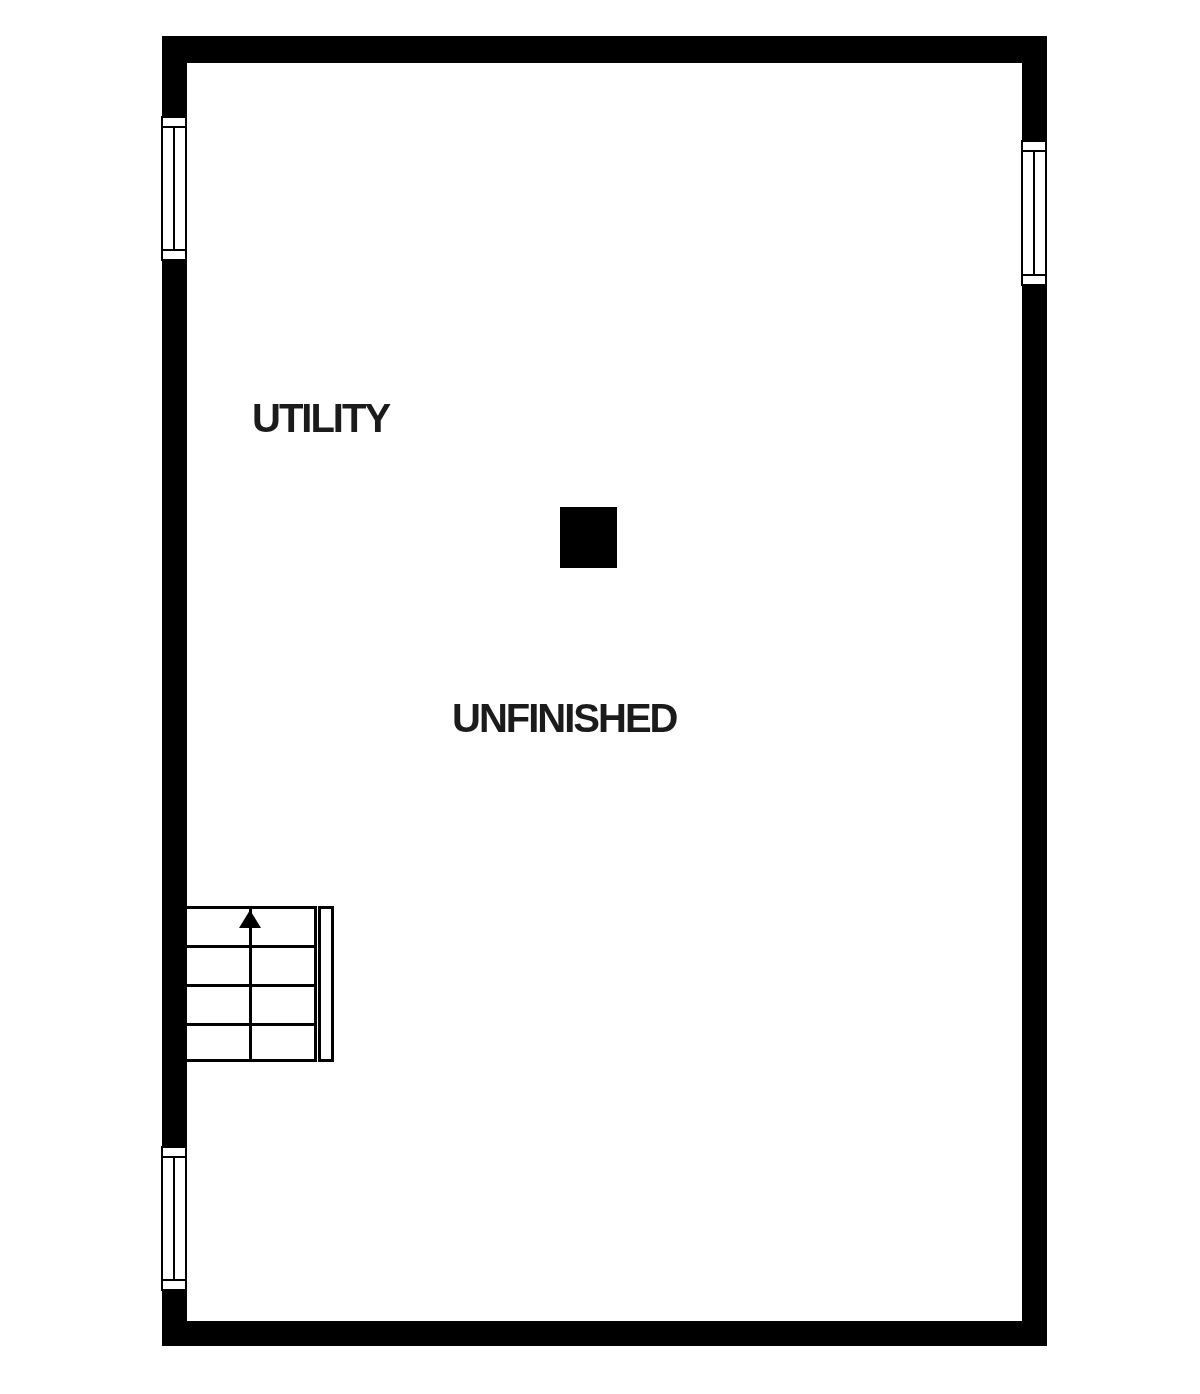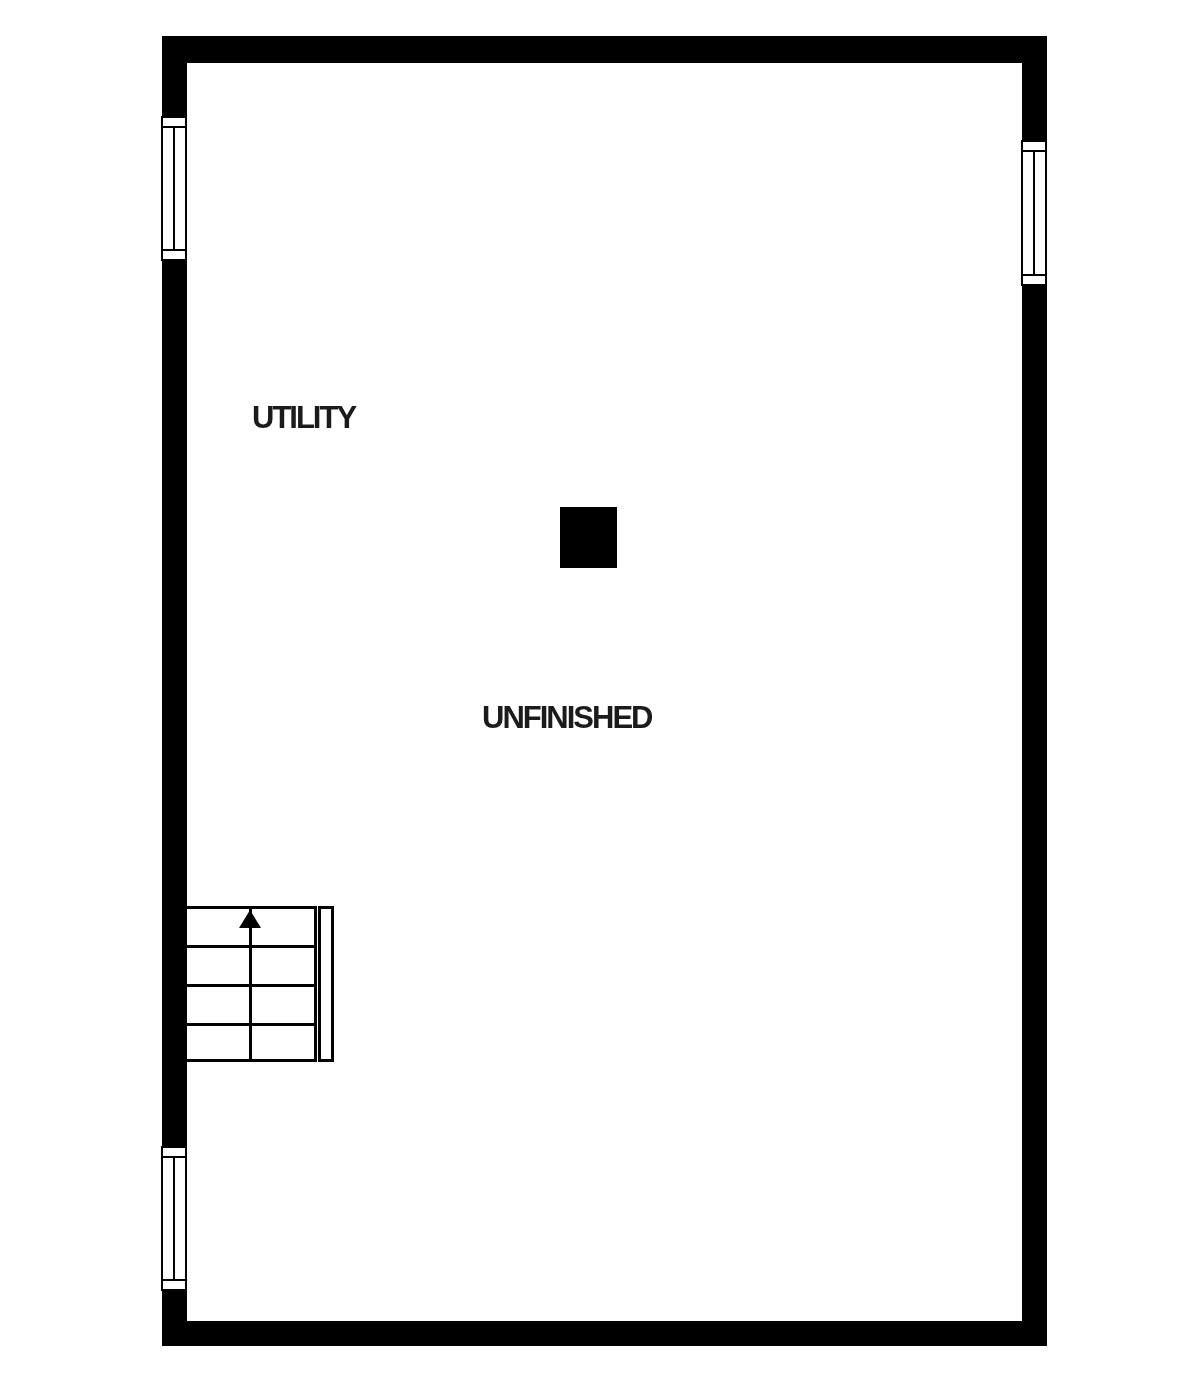--- a/index.html
+++ b/index.html
@@ -26,28 +26,28 @@
   .window .cap-bottom{position:absolute;left:0;right:0;bottom:8px;height:0;border-top:2px solid #000;}
   .window .glass{position:absolute;top:10px;bottom:10px;left:50%;width:2px;margin-left:-1px;background:#000;}
   .window-left-upper{left:161px;top:116px;height:145px;}
   .window-left-lower{left:161px;top:1146px;height:145px;}
   .window-right{left:1021px;top:140px;height:146px;}
 
   
   .room-label{
     position:absolute;
     color:#1b1b1b;
-    font-size:31px;
+    font-size:40px;
     font-weight:700;
     letter-spacing:-2px;
     line-height:44px;
     white-space:nowrap;
   }
   .label-utility{left:252px;top:396px;}
-  .label-unfinished{left:482px;top:696px;}
+  .label-unfinished{left:452px;top:696px;}
 
   
   .column{position:absolute;left:560px;top:507px;width:57px;height:61px;background:#000000;}
 
   
   .stairs{
     position:absolute;left:187px;top:906px;width:130px;height:156px;
     background:#ffffff;box-sizing:border-box;
     border:3px solid #000;border-left:none;
   }

